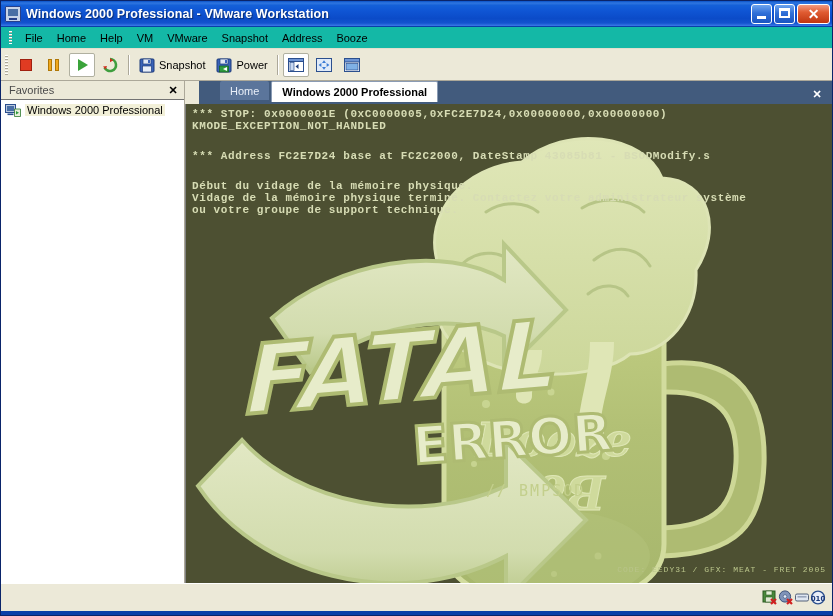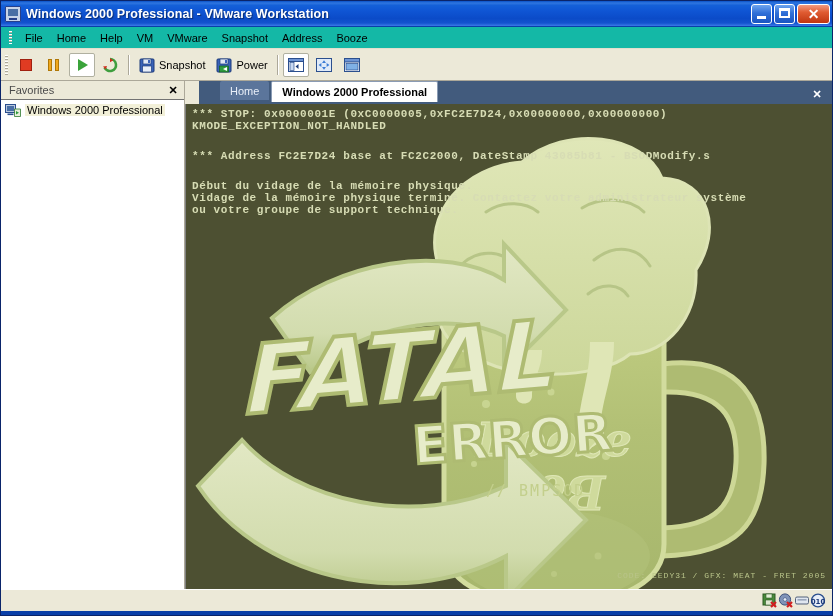--- a/index.html
+++ b/index.html
@@ -280,21 +280,21 @@
     position:absolute; right:6px; bottom:9px;
     font-family:"Liberation Mono","DejaVu Sans Mono",monospace;
     font-size:8px; letter-spacing:1px;
     color:#b9c48a;
     z-index:7;
     white-space:nowrap;
   }
 
   
   .statusbar {
-    height: 22px;
+    height: 28px;
     background: #ece9d8;
     display: flex;
     align-items: center;
     justify-content: flex-end;
     padding-right: 6px;
     gap: 0;
     flex: 0 0 auto;
     border-top: 1px solid #ffffff;
     box-sizing: border-box;
   }

